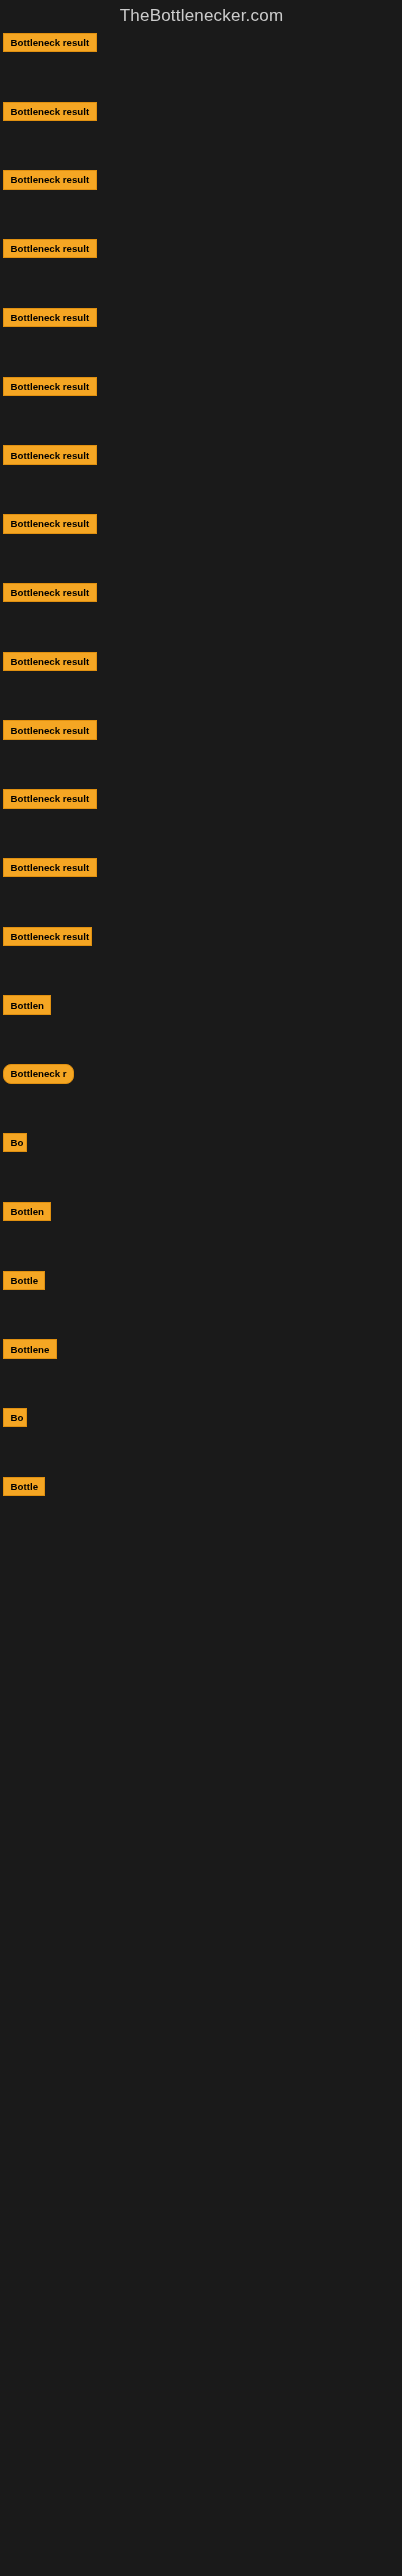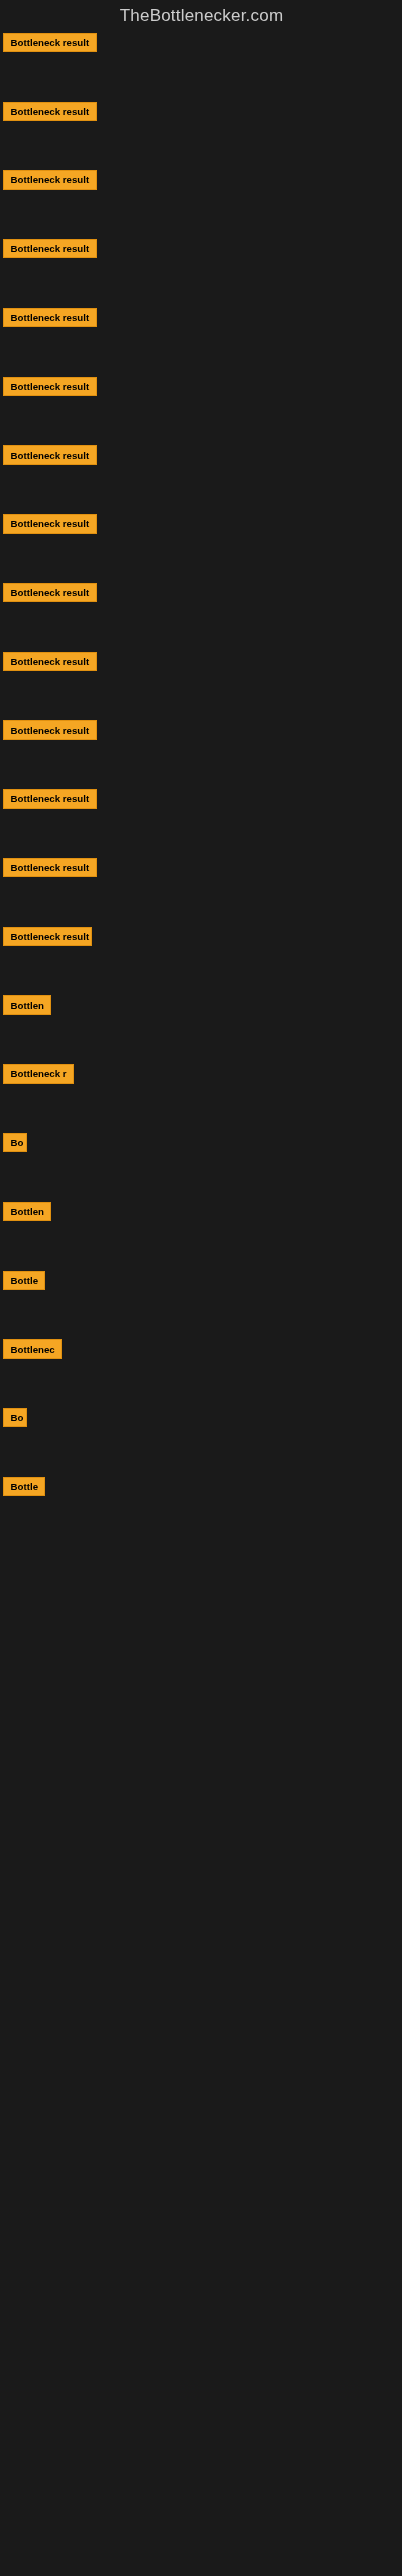--- a/index.html
+++ b/index.html
@@ -52,21 +52,21 @@
     <div style="position: relative; padding-top: 40px; padding-bottom: 6.4px; padding-left: 3.2px;"><span class="bottleneck-badge" style="max-width: 97px; overflow: hidden; display: inline-block;">Bottleneck result</span></div>
     <div style="position: relative; padding-top: 40px; padding-bottom: 6.4px; padding-left: 3.2px;"><span class="bottleneck-badge" style="max-width: 97px; overflow: hidden; display: inline-block;">Bottleneck result</span></div>
     <div style="position: relative; padding-top: 40px; padding-bottom: 6.4px; padding-left: 3.2px;"><span class="bottleneck-badge" style="max-width: 97px; overflow: hidden; display: inline-block;">Bottleneck result</span></div>
     <div style="position: relative; padding-top: 40px; padding-bottom: 6.4px; padding-left: 3.2px;"><span class="bottleneck-badge" style="max-width: 97px; overflow: hidden; display: inline-block;">Bottleneck result</span></div>
     <div style="position: relative; padding-top: 40px; padding-bottom: 6.4px; padding-left: 3.2px;"><span class="bottleneck-badge" style="max-width: 97px; overflow: hidden; display: inline-block;">Bottleneck result</span></div>
     <div style="position: relative; padding-top: 40px; padding-bottom: 6.4px; padding-left: 3.2px;"><span class="bottleneck-badge" style="max-width: 97px; overflow: hidden; display: inline-block;">Bottleneck result</span></div>
     <div style="position: relative; padding-top: 40px; padding-bottom: 6.4px; padding-left: 3.2px;"><span class="bottleneck-badge" style="max-width: 97px; overflow: hidden; display: inline-block;">Bottleneck result</span></div>
     <div style="position: relative; padding-top: 40px; padding-bottom: 6.4px; padding-left: 3.2px;"><span class="bottleneck-badge" style="max-width: 97px; overflow: hidden; display: inline-block;">Bottleneck result</span></div>
     <div style="position: relative; padding-top: 40px; padding-bottom: 6.4px; padding-left: 3.2px;"><span class="bottleneck-badge" style="max-width: 89px; overflow: hidden; display: inline-block;">Bottleneck result</span></div>
     <div style="position: relative; padding-top: 40px; padding-bottom: 6.4px; padding-left: 3.2px;"><span class="bottleneck-badge" style="max-width: 60px; overflow: hidden; display: inline-block;">Bottlen</span></div>
-    <div style="position: relative; padding-top: 40px; padding-bottom: 6.4px; padding-left: 3.2px;"><span class="bottleneck-badge" style="max-width: 72px; overflow: hidden; display: inline-block;">Bottleneck r</span></div>
+    <div style="position: relative; padding-top: 40px; padding-bottom: 6.4px; padding-left: 3.2px;"><span class="bottleneck-badge" style="max-width: 72px; overflow: hidden; display: inline-block; border-radius: 8px;">Bottleneck r</span></div>
     <div style="position: relative; padding-top: 40px; padding-bottom: 6.4px; padding-left: 3.2px;"><span class="bottleneck-badge" style="max-width: 24px; overflow: hidden; display: inline-block;">Bo</span></div>
     <div style="position: relative; padding-top: 40px; padding-bottom: 6.4px; padding-left: 3.2px;"><span class="bottleneck-badge" style="max-width: 52px; overflow: hidden; display: inline-block;">Bottlen</span></div>
     <div style="position: relative; padding-top: 40px; padding-bottom: 6.4px; padding-left: 3.2px;"><span class="bottleneck-badge" style="max-width: 44px; overflow: hidden; display: inline-block;">Bottle</span></div>
-    <div style="position: relative; padding-top: 40px; padding-bottom: 6.4px; padding-left: 3.2px;"><span class="bottleneck-badge" style="max-width: 64px; overflow: hidden; display: inline-block;">Bottlenec</span></div>
+    <div style="position: relative; padding-top: 40px; padding-bottom: 6.4px; padding-left: 3.2px;"><span class="bottleneck-badge" style="max-width: 64px; overflow: hidden; display: inline-block;">Bottlene</span></div>
     <div style="position: relative; padding-top: 40px; padding-bottom: 6.4px; padding-left: 3.2px;"><span class="bottleneck-badge" style="max-width: 24px; overflow: hidden; display: inline-block;">Bo</span></div>
     <div style="position: relative; padding-top: 40px; padding-bottom: 6.4px; padding-left: 3.2px;"><span class="bottleneck-badge" style="max-width: 44px; overflow: hidden; display: inline-block;">Bottle</span></div>
   </div>
 
 
 </body></html>

